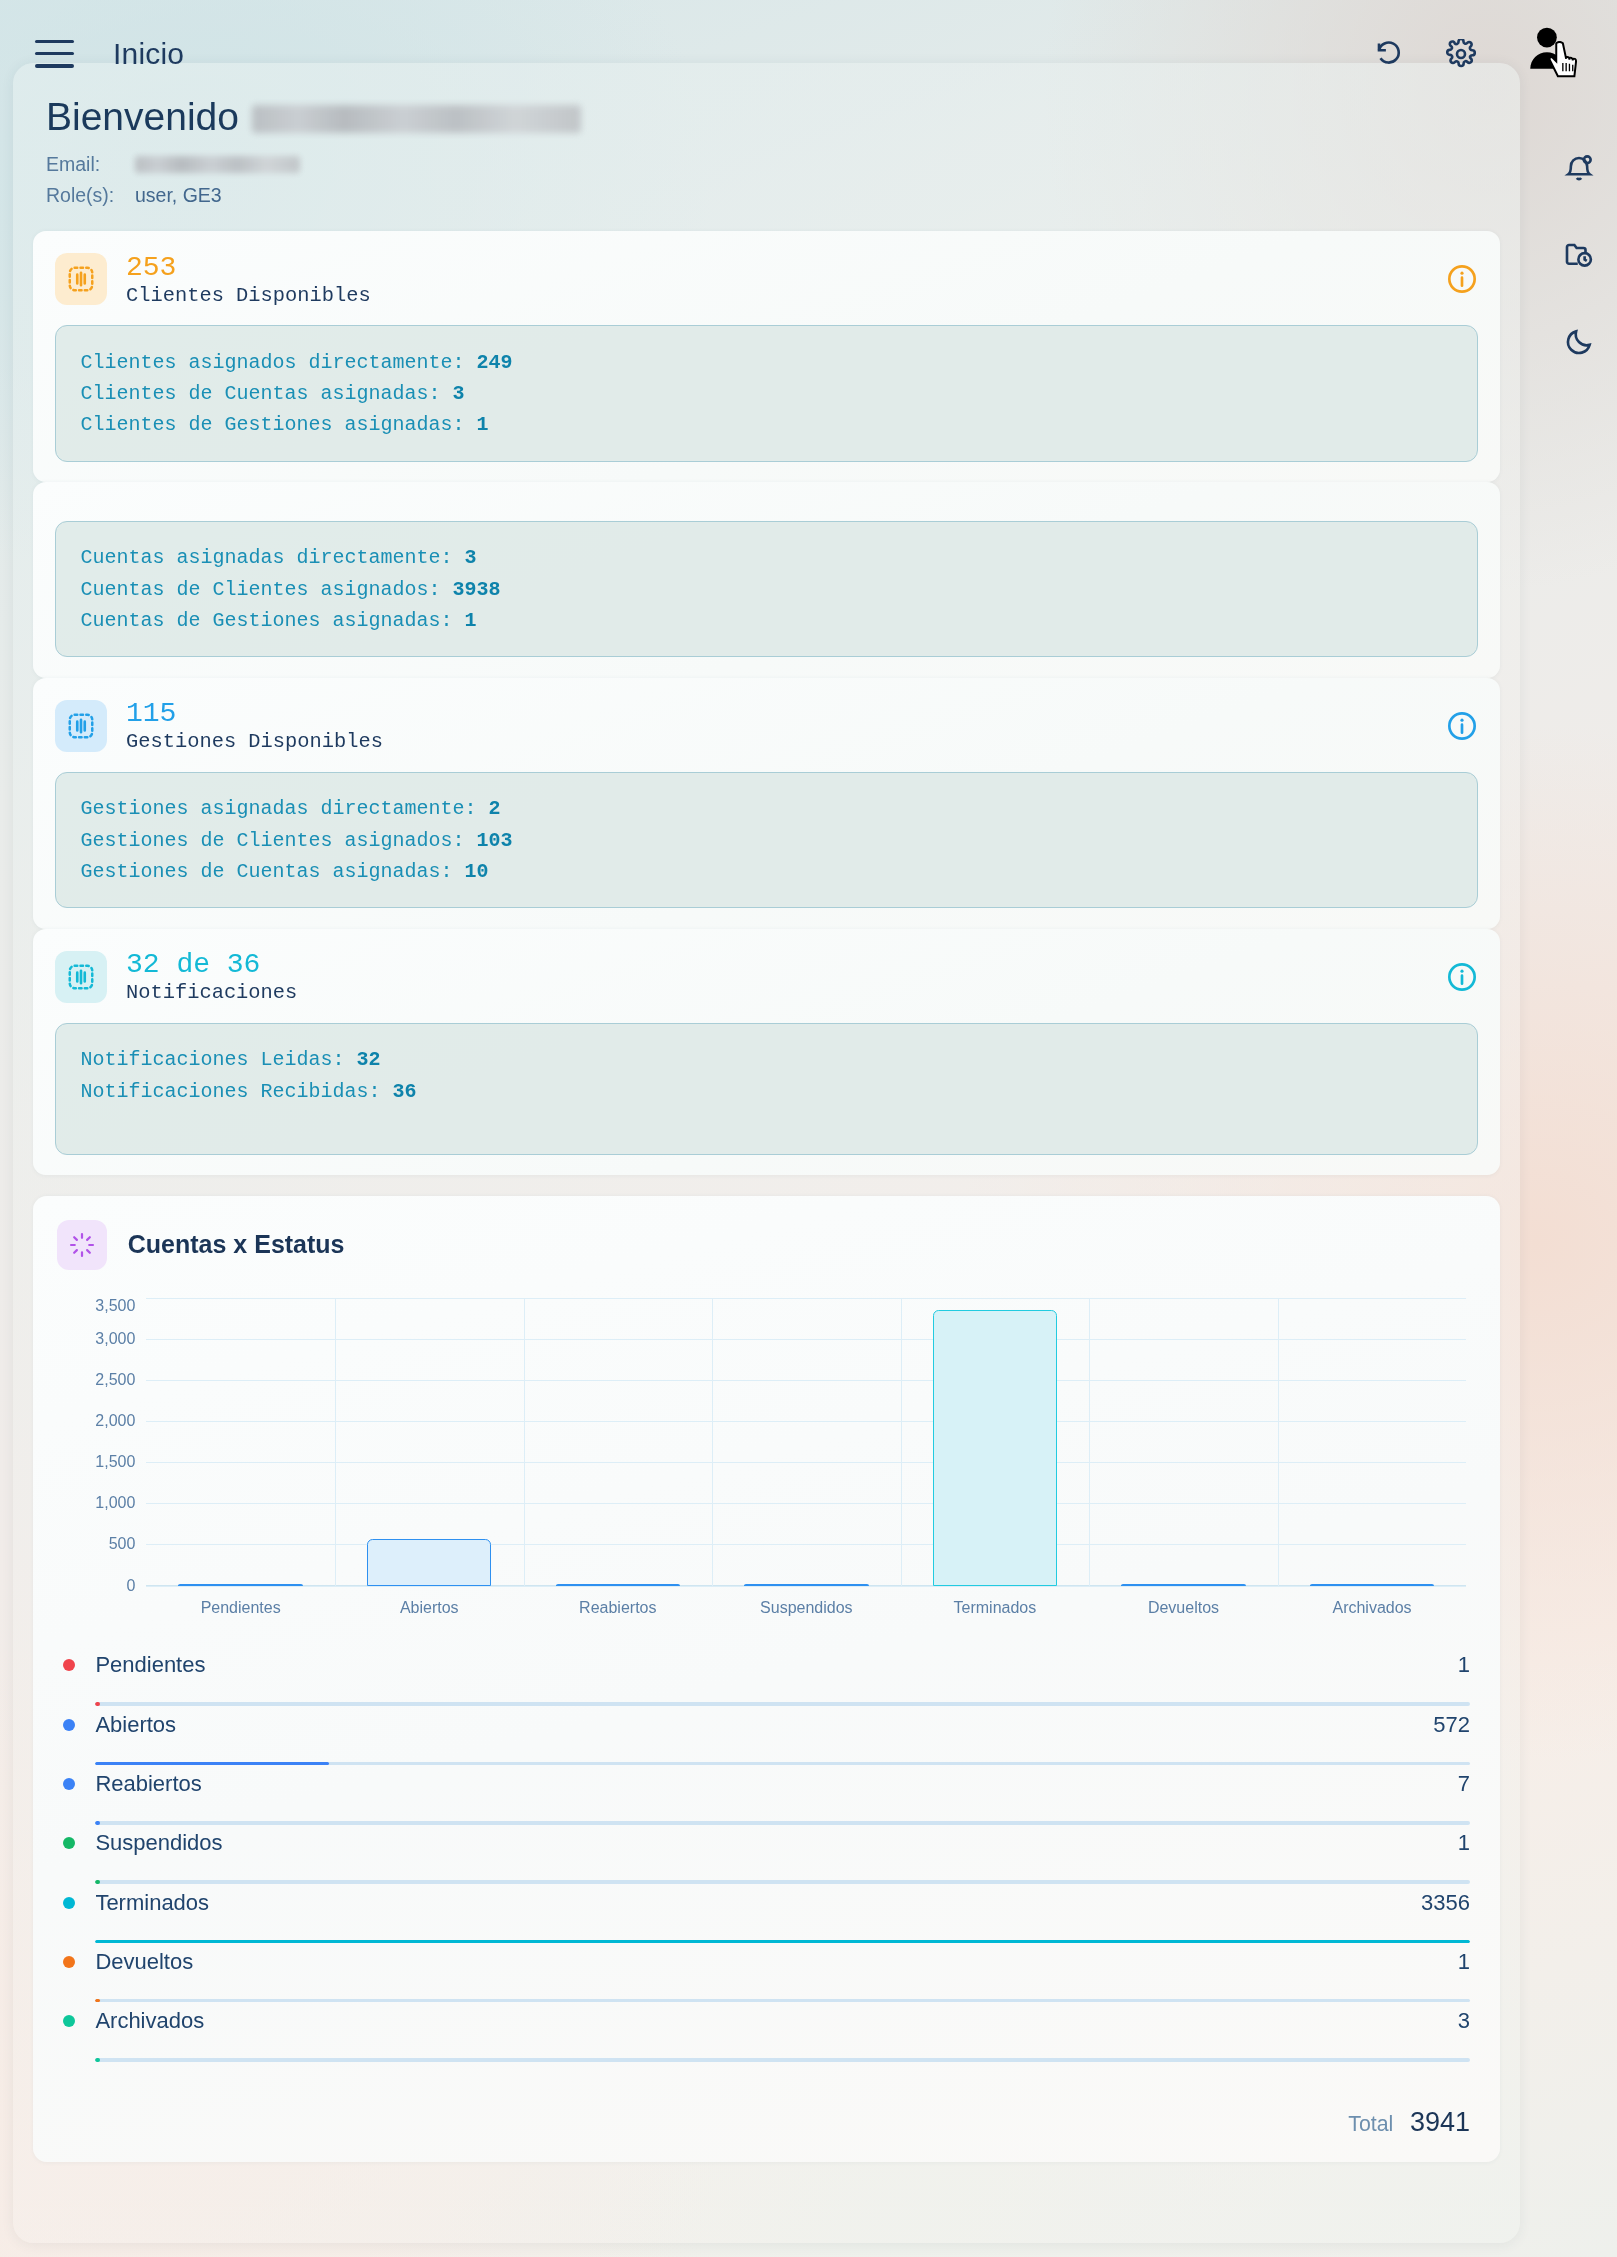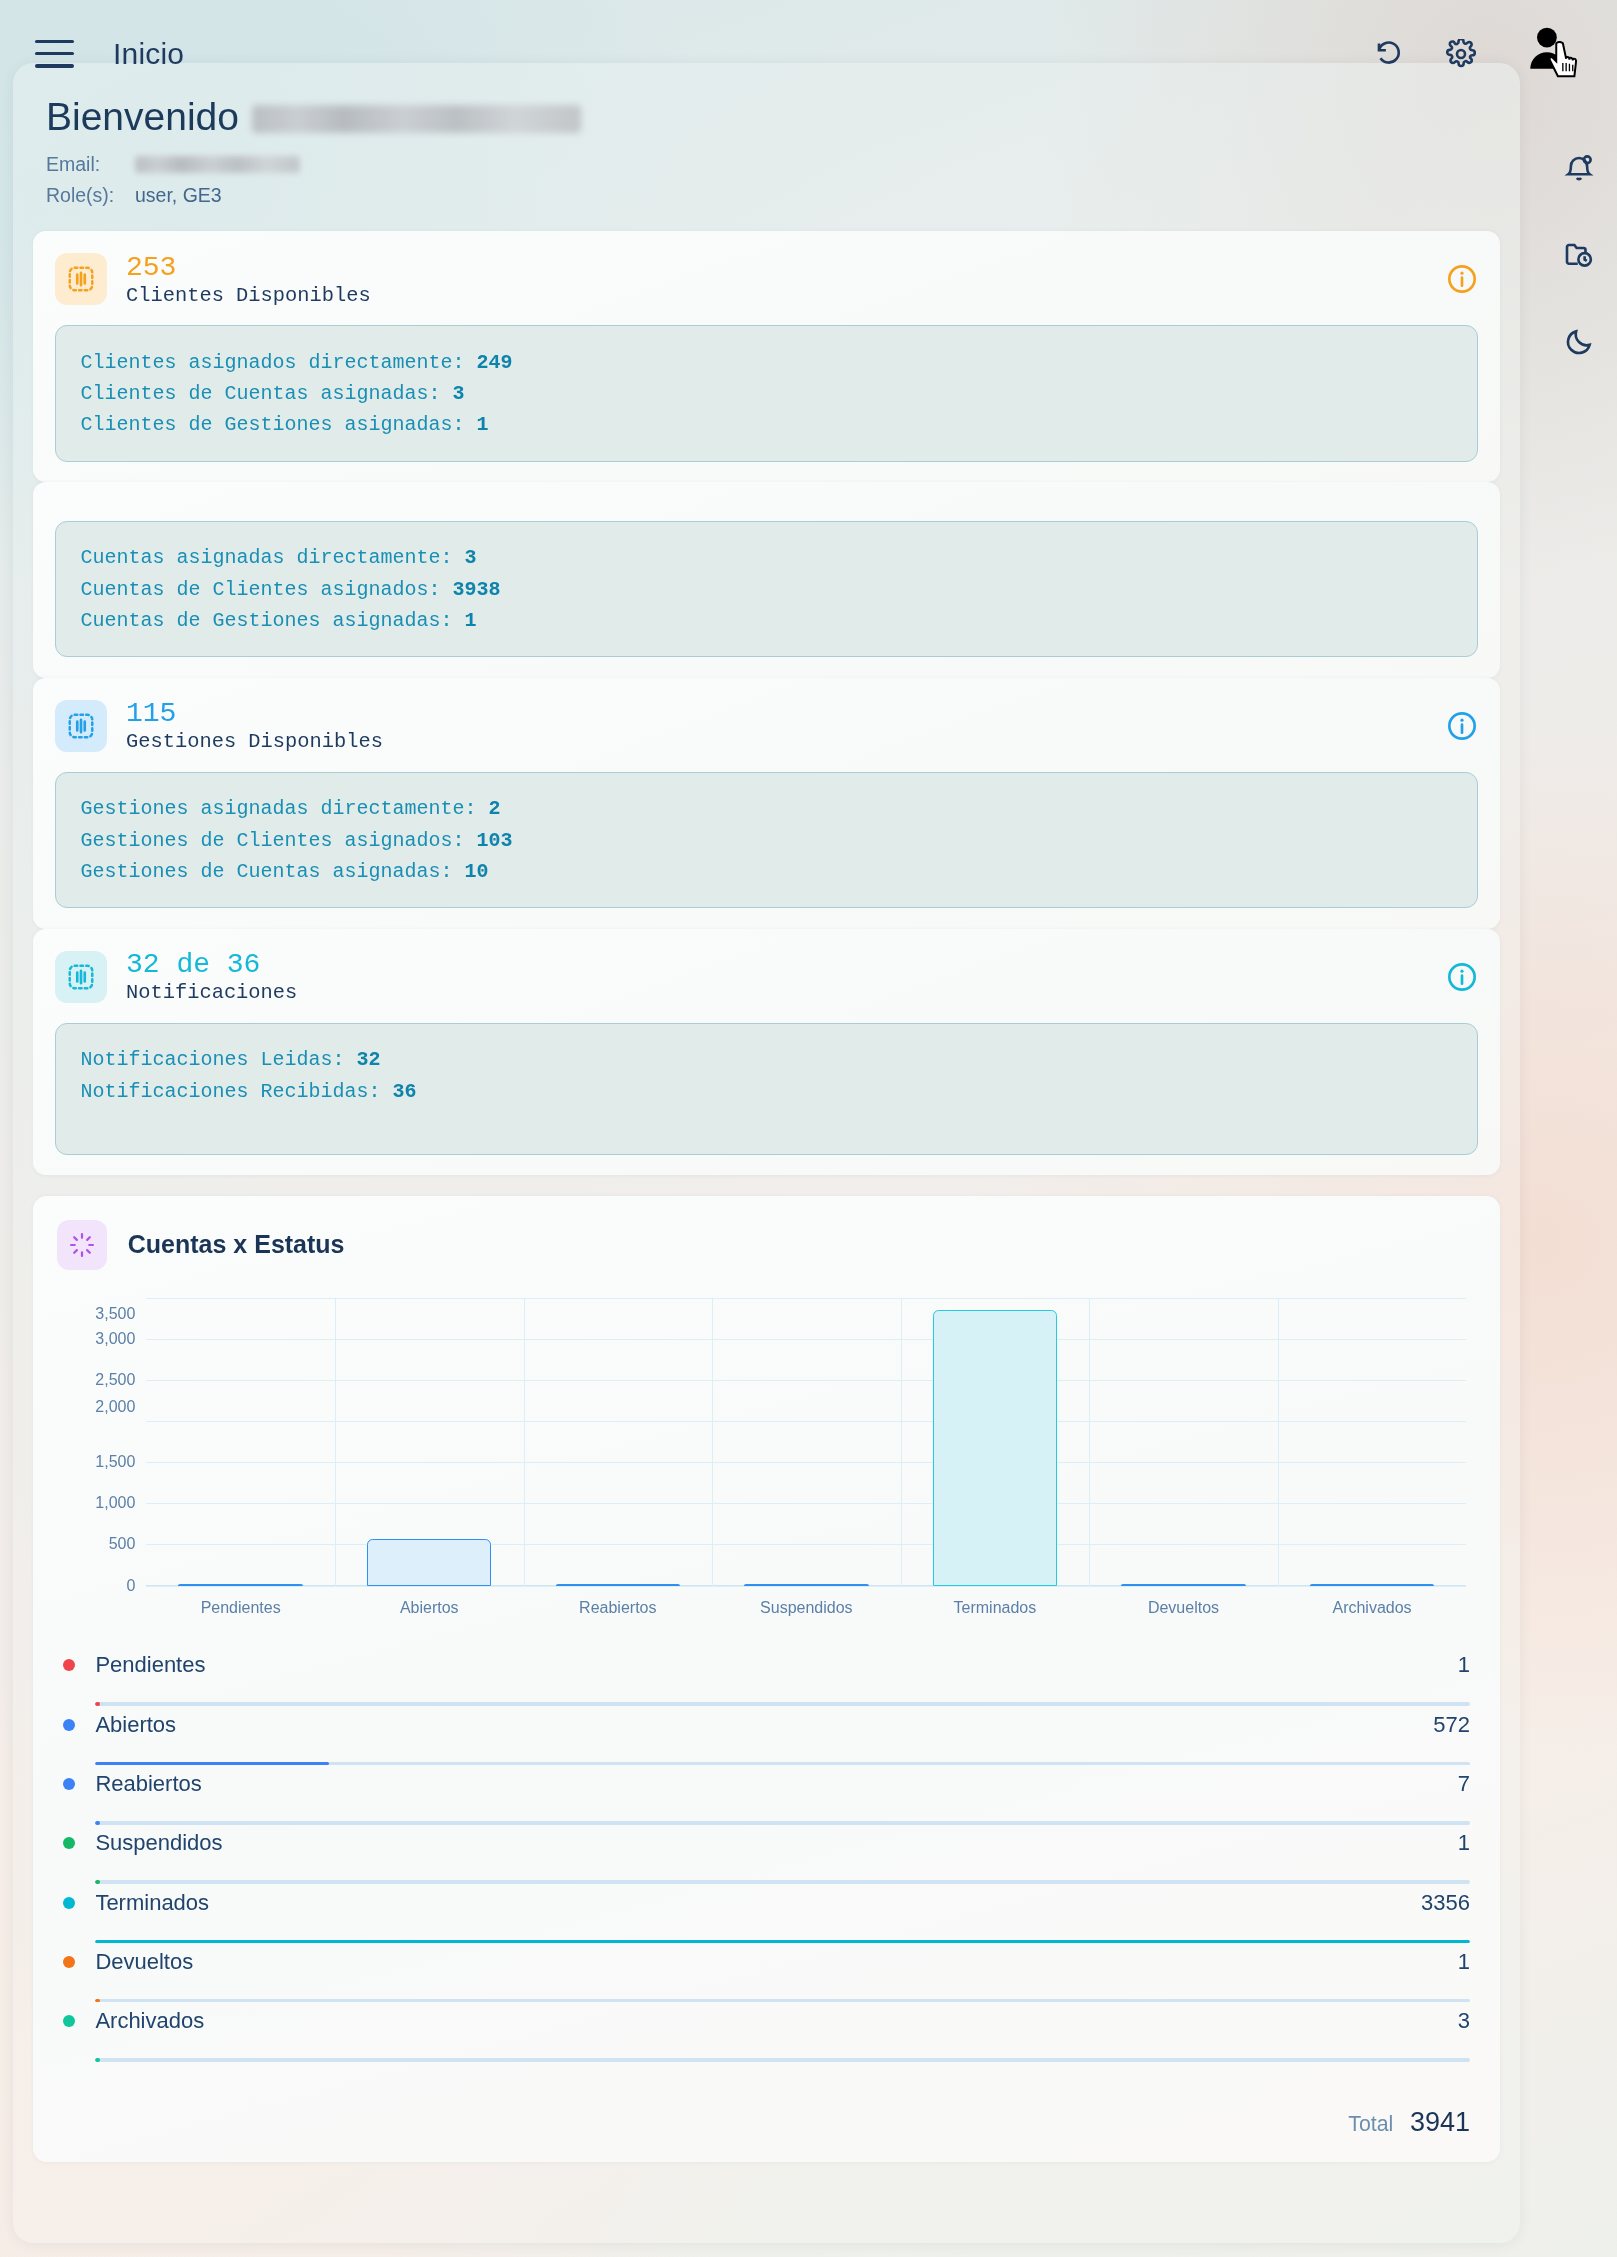--- a/index.html
+++ b/index.html
@@ -326,24 +326,24 @@
           <div class="bar" style="height: 1.4px; left: 31%; width: 9.42857%; background: rgb(221, 239, 251); border: 1.9px solid rgb(46, 144, 240);"></div>
           <div class="bar" style="height: 1.4px; left: 45.2857%; width: 9.42857%; background: rgb(221, 239, 251); border: 1.9px solid rgb(46, 144, 240);"></div>
           <div class="bar" style="height: 276px; left: 59.5714%; width: 9.42857%; background: rgb(215, 242, 247); border: 1.9px solid rgb(34, 203, 224);"></div>
           <div class="bar" style="height: 1.4px; left: 73.8571%; width: 9.42857%; background: rgb(221, 239, 251); border: 1.9px solid rgb(46, 144, 240);"></div>
           <div class="bar" style="height: 1.4px; left: 88.1429%; width: 9.42857%; background: rgb(221, 239, 251); border: 1.9px solid rgb(46, 144, 240);"></div>
         </div>
     <div class="ylab" style="top: 288px;">0</div>
         <div class="ylab" style="top: 246px;">500</div>
         <div class="ylab" style="top: 205px;">1,000</div>
         <div class="ylab" style="top: 164px;">1,500</div>
-        <div class="ylab" style="top: 109px;">2,000</div>
+        <div class="ylab" style="top: 123px;">2,000</div>
         <div class="ylab" style="top: 82px;">2,500</div>
         <div class="ylab" style="top: 41px;">3,000</div>
-        <div class="ylab" style="top: 16px;">3,500</div>
+        <div class="ylab" style="top: 8px;">3,500</div>
       </div>
     <div class="xlabels" id="xlabels">
         <div class="xlabel">Pendientes</div>
         <div class="xlabel">Abiertos</div>
         <div class="xlabel">Reabiertos</div>
         <div class="xlabel">Suspendidos</div>
         <div class="xlabel">Terminados</div>
         <div class="xlabel">Devueltos</div>
         <div class="xlabel">Archivados</div>
       </div>

